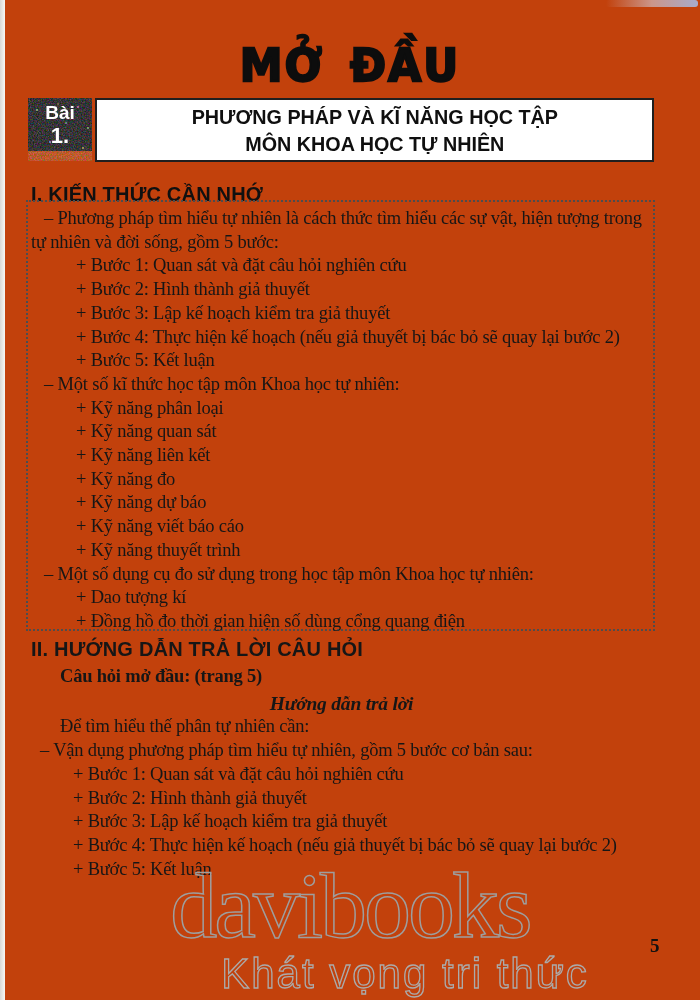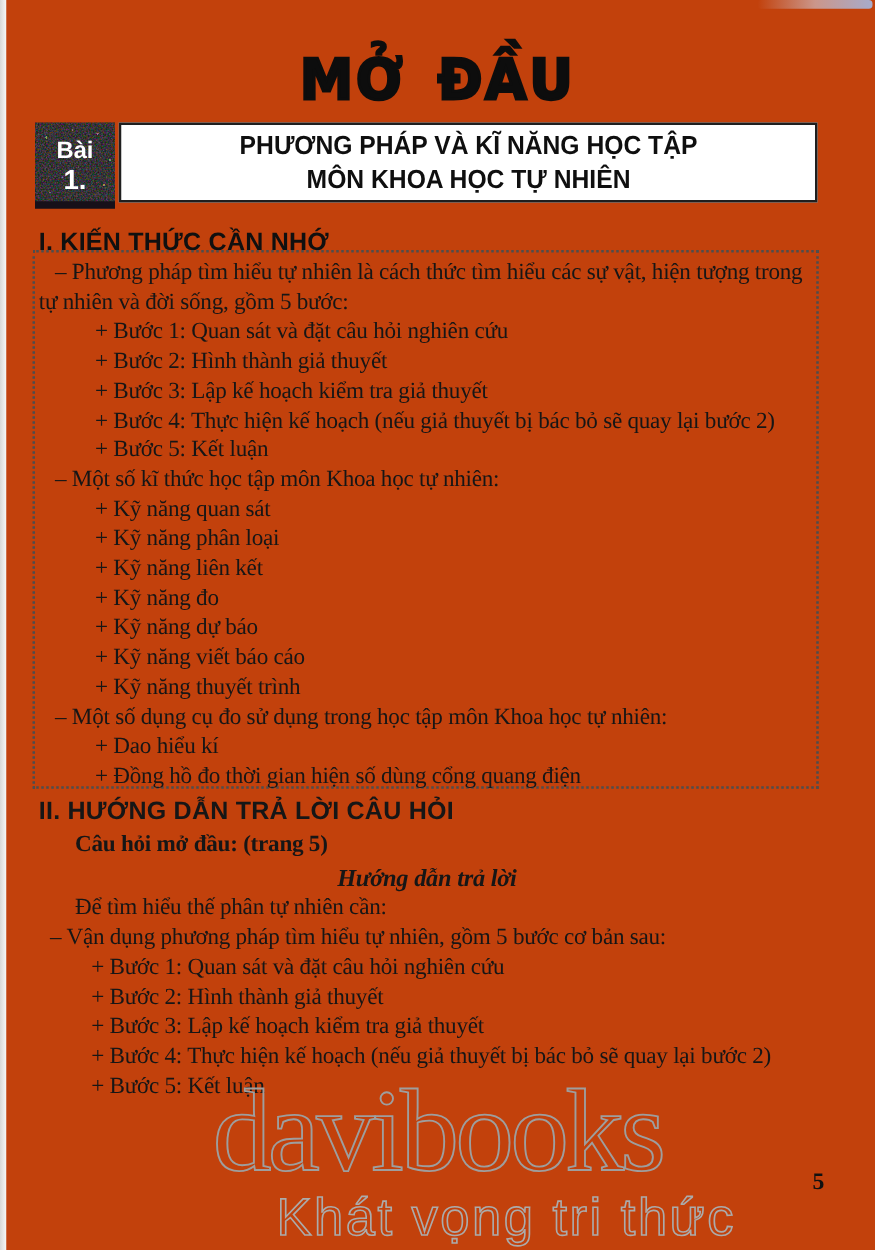--- a/index.html
+++ b/index.html
@@ -16,21 +16,21 @@
   
   .big-title{
     position:absolute;top:40px;left:0;width:100%;text-align:center;
     font-family:"DejaVu Sans",sans-serif;font-weight:900;font-size:43px;
     letter-spacing:2px;word-spacing:9px;color:#0d0d0d;
     -webkit-text-stroke:2.2px #0d0d0d;
     transform:scaleY(1.04);
   }
   
   .badge{
-    position:absolute;left:28px;top:98px;width:64px;height:69px;
+    position:absolute;left:28px;top:98px;width:64px;height:53px;
     background:
       radial-gradient(circle 1.4px at 9px 12px,rgba(140,190,110,.8) 60%,transparent 70%),
       radial-gradient(circle 1.3px at 50px 9px,rgba(190,110,180,.8) 60%,transparent 70%),
       radial-gradient(circle 1.2px at 22px 44px,rgba(120,130,220,.8) 60%,transparent 70%),
       radial-gradient(circle 1.4px at 55px 50px,rgba(200,180,90,.7) 60%,transparent 70%),
       radial-gradient(circle 1.2px at 12px 56px,rgba(200,90,120,.7) 60%,transparent 70%),
       radial-gradient(circle 1.2px at 38px 25px,rgba(110,200,170,.6) 60%,transparent 70%),
       radial-gradient(circle 1.4px at 60px 30px,rgba(150,220,120,.6) 60%,transparent 70%),
       radial-gradient(circle 1.1px at 30px 6px,rgba(220,140,200,.6) 60%,transparent 70%),
       #171019;
@@ -119,29 +119,29 @@
   <div class="sec-heading h1pos">I. KIẾN THỨC CẦN NHỚ</div>
 
   <div class="kbox">
     <div class="para">– Phương pháp tìm hiểu tự nhiên là cách thức tìm hiểu các sự vật, hiện tượng trong tự nhiên và đời sống, gồm 5 bước:</div>
     <div class="item">+ Bước 1: Quan sát và đặt câu hỏi nghiên cứu</div>
     <div class="item">+ Bước 2: Hình thành giả thuyết</div>
     <div class="item">+ Bước 3: Lập kế hoạch kiểm tra giả thuyết</div>
     <div class="item">+ Bước 4: Thực hiện kế hoạch (nếu giả thuyết bị bác bỏ sẽ quay lại bước 2)</div>
     <div class="item">+ Bước 5: Kết luận</div>
     <div class="para">– Một số kĩ thức học tập môn Khoa học tự nhiên:</div>
+    <div class="item">+ Kỹ năng phân loại</div>
     <div class="item">+ Kỹ năng quan sát</div>
-    <div class="item">+ Kỹ năng phân loại</div>
     <div class="item">+ Kỹ năng liên kết</div>
     <div class="item">+ Kỹ năng đo</div>
     <div class="item">+ Kỹ năng dự báo</div>
     <div class="item">+ Kỹ năng viết báo cáo</div>
     <div class="item">+ Kỹ năng thuyết trình</div>
     <div class="para">– Một số dụng cụ đo sử dụng trong học tập môn Khoa học tự nhiên:</div>
-    <div class="item">+ Dao hiểu kí</div>
+    <div class="item">+ Dao tượng kí</div>
     <div class="item">+ Đồng hồ đo thời gian hiện số dùng cổng quang điện</div>
   </div>
 
   <div class="sec2">
     <div class="sec-heading2">II. HƯỚNG DẪN TRẢ LỜI CÂU HỎI</div>
     <div class="q-label">Câu hỏi mở đầu: (trang 5)</div>
     <div class="ans-head">Hướng dẫn trả lời</div>
     <div class="intro">Để tìm hiểu thế phân tự nhiên cần:</div>
     <div class="dashline">– Vận dụng phương pháp tìm hiểu tự nhiên, gồm 5 bước cơ bản sau:</div>
     <div class="item">+ Bước 1: Quan sát và đặt câu hỏi nghiên cứu</div>

